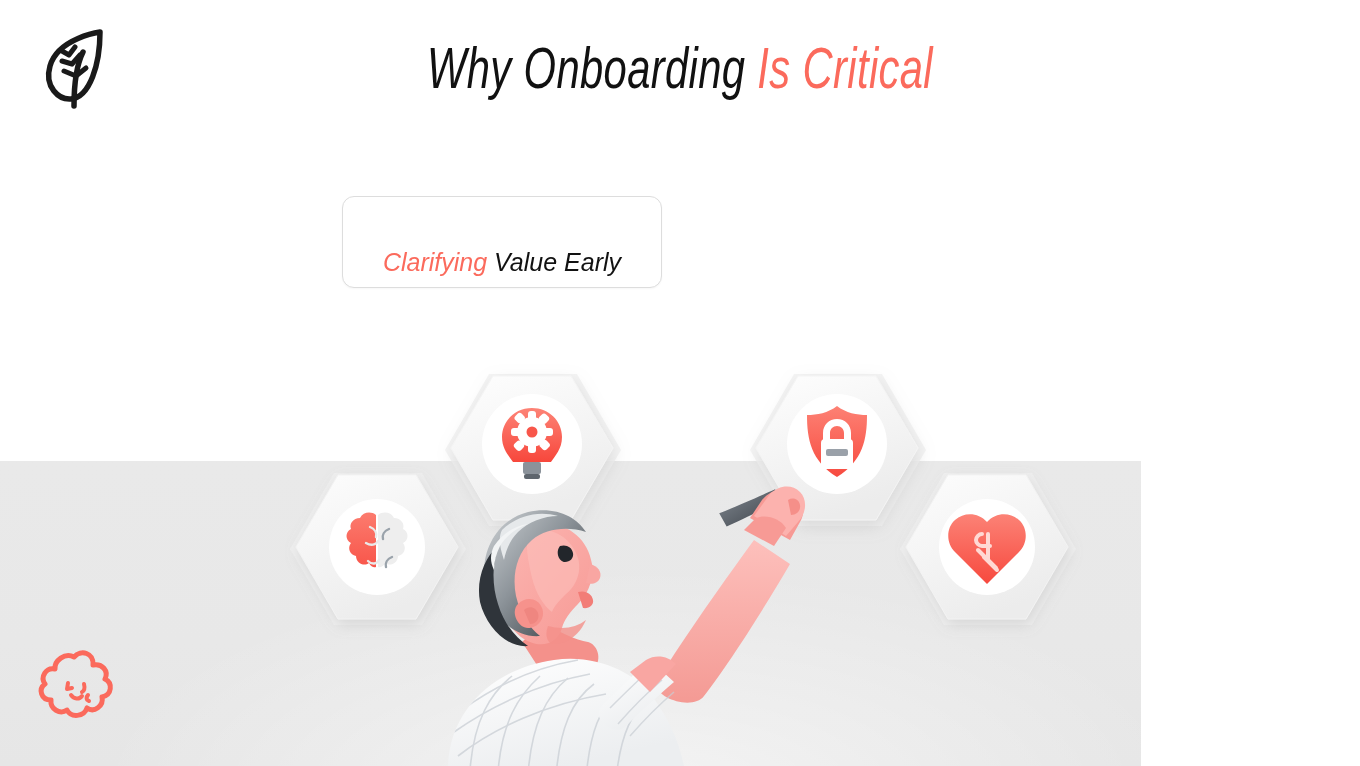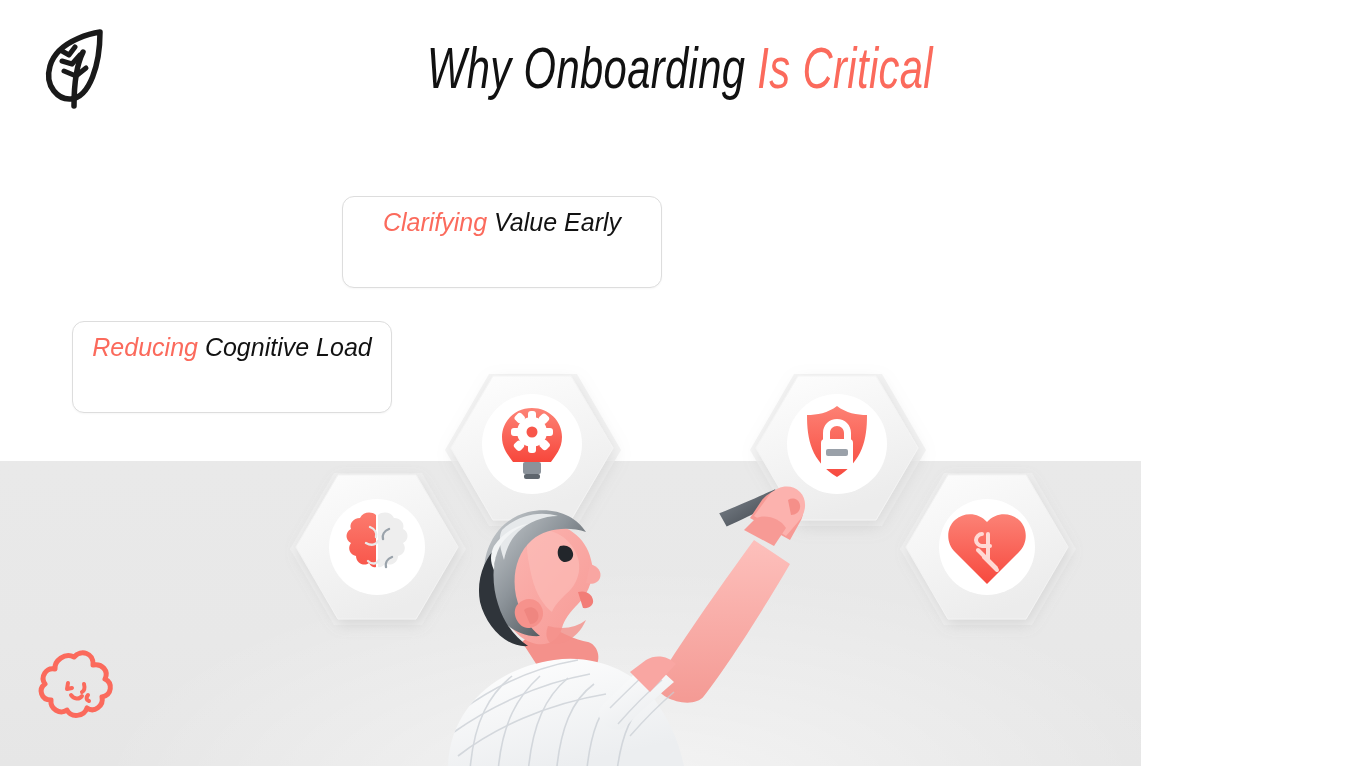--- a/index.html
+++ b/index.html
@@ -60,21 +60,21 @@
   #doodle-sprout     { left: 1256px; top: 642px; }
 
   
   .card {
     position: absolute;
     box-sizing: border-box;
     background: #ffffff;
     border: 1px solid #dddddd;
     border-radius: 12px;
     display: flex;
-    align-items: flex-start;
+    align-items: flex-end;
     justify-content: center;
     text-align: center;
     padding: 8px 16px;
     font-size: 25px;
     line-height: 1.36;
     color: #121212;
     box-shadow: 0 1px 2px rgba(0,0,0,.035);
     z-index: 6;
   }
   .card .hl { color: #fb6a5c; }
@@ -374,18 +374,15 @@
         <path d="M108 156c14 4 28 2 38-6-6 14-18 24-32 24-6 0-10-8-6-18Z" fill="#f4908a" opacity=".8"></path>
       </g>
     </svg>
   </div>
 
   <div class="card" id="card-clarify">
     <span class="txt"><span class="hl">Clarifying</span><span> Value Early</span></span>
   </div>
 
 
-  <div class="card" id="card-reducing">
-    <span class="txt"><span class="hl">Reducing</span><span> Cognitive Load</span></span>
-  </div>
 
 
 </div>
 
 </body></html>

